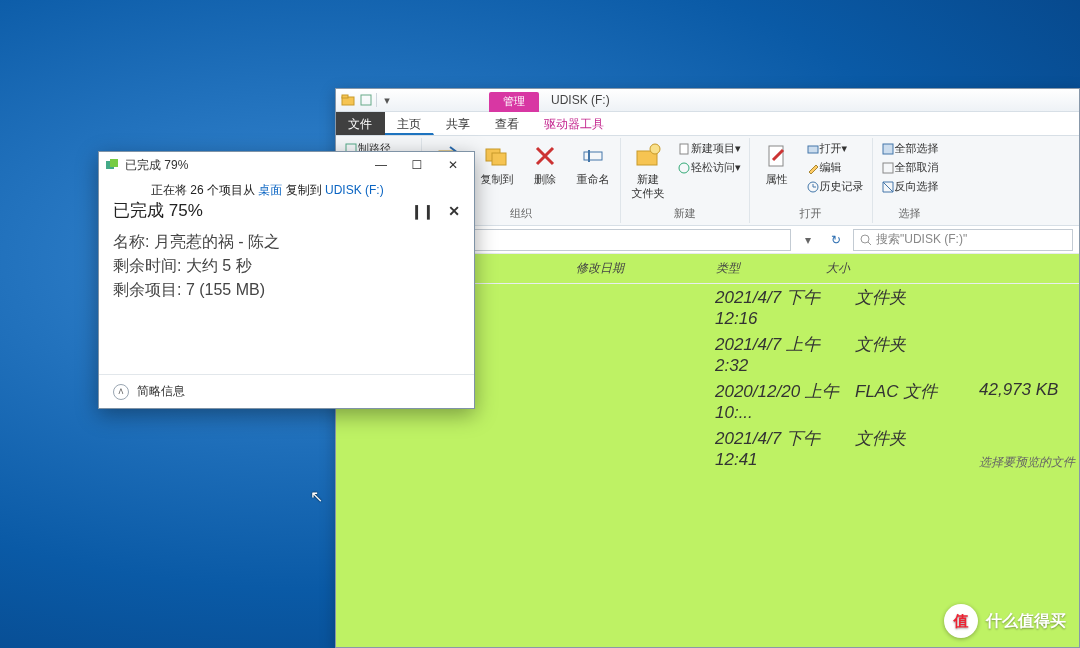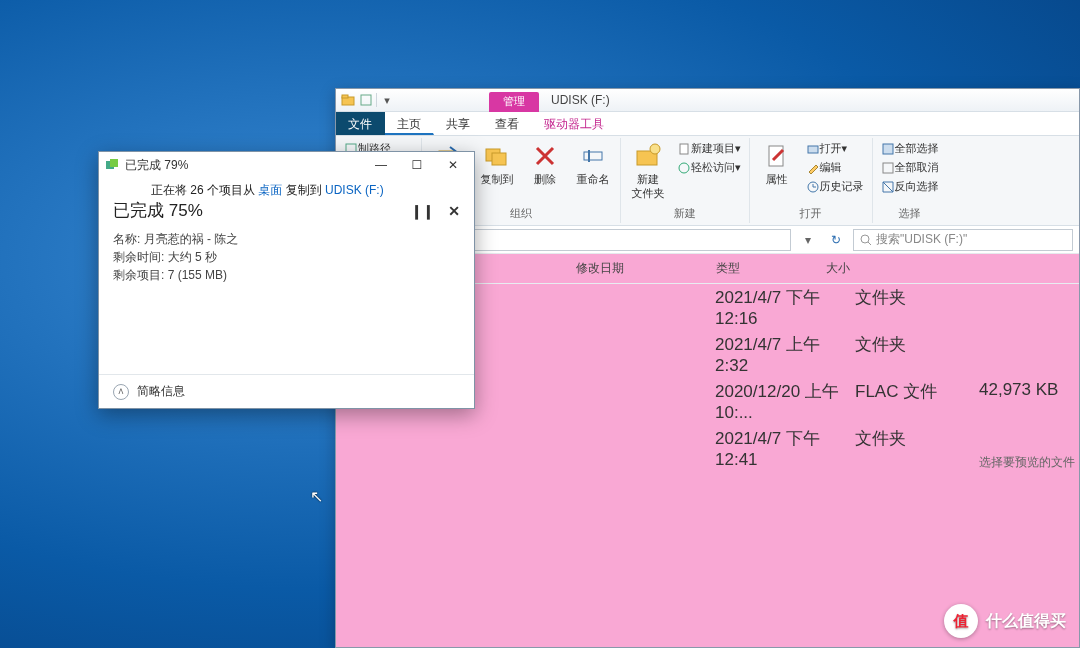--- a/index.html
+++ b/index.html
@@ -13,21 +13,21 @@
   }
   .exp-titlebar { height:23px; background:linear-gradient(#fff,#eef2f6); border-bottom:1px solid #d7dfe6; display:flex; align-items:center; }
   .qat { display:flex; align-items:center; gap:2px; padding:0 4px;}
   .qat span { width:16px; height:16px; display:flex; align-items:center; justify-content:center; font-size:11px; color:#555;}
   .qat .sep { width:1px; height:14px; background:#cfd6dd;}
   .title-tabs { display:flex; align-items:flex-end; height:23px;}
   .ctx-tab { background:#d837a3; color:#fff; font-size:11px; padding:2px 14px 3px; margin-left:90px; border-radius:2px 2px 0 0;}
   .win-title { font-size:12px; color:#444; padding:0 12px;}
   .exp-tabs { height:24px; background:#fff; display:flex; border-bottom:1px solid #d7dfe6;}
   .exp-tab { padding:4px 12px; font-size:12px; color:#333; border-right:1px solid transparent;}
-  .exp-tab.file { background:#0c4a6e; color:#fff;}
+  .exp-tab.file { background:#404040; color:#fff;}
   .exp-tab.ctx { color:#c4278f;}
   .ribbon {
     height:90px; background:#f5f7f9; border-bottom:1px solid #d7dfe6;
     display:flex; align-items:stretch; padding:2px 0;
   }
   .rgrp { border-right:1px solid #dfe5ea; padding:2px 6px 0; display:flex; flex-direction:column; justify-content:space-between;}
   .rgrp-body { display:flex; gap:6px; align-items:flex-start; flex:1;}
   .rgrp-label { text-align:center; font-size:11px; color:#666; padding:2px 0;}
   .rbtn-lg { display:flex; flex-direction:column; align-items:center; width:42px; padding:2px 0; font-size:11px; color:#333; line-height:1.3;}
   .rbtn-lg .ic { width:28px; height:28px; margin-bottom:2px; display:flex; align-items:center; justify-content:center;}
@@ -37,21 +37,21 @@
 
   
   svg { display:block; }
 
   .addrbar { height:28px; background:#fff; border-bottom:1px solid #e6eaed; display:flex; align-items:center; padding:2px 6px; gap:6px;}
   .nav-btn { width:22px; height:22px; border-radius:3px; display:flex; align-items:center; justify-content:center; color:#666;}
   .addr-box { flex:1; height:22px; border:1px solid #c3cbd3; display:flex; align-items:center; padding:0 6px; font-size:12px; color:#333; }
   .search-box { width:220px; height:22px; border:1px solid #c3cbd3; display:flex; align-items:center; padding:0 6px; color:#888;}
   .refresh { width:22px; display:flex; align-items:center; justify-content:center; color:#2a6cb0;}
 
-  .exp-body { flex:1; display:flex; position:relative; background:#f9a8d4;}
+  .exp-body { flex:1; display:flex; position:relative; background:#bef264;font-style:italic;}
   .filepane { flex:1; padding:0 0 0 40px;}
   .cols { display:flex; font-size:12px; color:#444; border-bottom:1px solid #e8edf1; padding:6px 0;}
   .cols div:nth-child(1){ width:200px;}
   .cols div:nth-child(2){ width:140px;}
   .cols div:nth-child(3){ width:110px;}
   .cols div:nth-child(4){ width:100px;}
   .rows .row{ display:flex; font-size:17px; color:#333; padding:2px 0;justify-content:flex-end;}
   .rows .row div:nth-child(1){ width:200px;}
   .rows .row div:nth-child(2){ width:140px;}
   .rows .row div:nth-child(3){ width:110px;}
@@ -80,21 +80,21 @@
      background-image:
        linear-gradient(to right, rgba(0,0,0,.06) 1px, transparent 1px),
        linear-gradient(to bottom, rgba(0,0,0,.06) 1px, transparent 1px);
      background-size: 35px 15px;}
   .chart .fill{ position:absolute; left:0; top:0; bottom:0; width:75%; background:#b7dd92;}
   .chart .dark{ position:absolute; left:0; bottom:0; width:75%; height:100%;
      background:#4f8f3a;
      clip-path: polygon(0 30%, 35% 28%, 45% 100%, 70% 55%, 100% 40%, 100% 100%, 0 100%);
   }
   .chart .speed{ position:absolute; right:6px; top:4px; font-size:11px; color:#333;}
-  .cd-meta { padding:8px 14px 0; font-size:12px; color:#444; line-height:1.5;}
+  .cd-meta { padding:8px 14px 0; font-size:16px; color:#444; line-height:1.5;}
   .cd-foot { margin-top:auto; border-top:1px solid #e2e7eb; padding:8px 14px; display:flex; align-items:center; gap:8px; font-size:12px; color:#333;}
   .chev { width:16px;height:16px;border:1px solid #9aa6b2;border-radius:50%; display:flex;align-items:center;justify-content:center;font-size:10px;color:#666;}
 
   
   .cursor { position:absolute; left:310px; top:487px; color:#fff; text-shadow:0 0 2px #000; font-size:16px;}
 
   
   .wm { position:absolute; right:14px; bottom:10px; display:flex; align-items:center; gap:8px; color:#fff; font-size:16px; font-weight:bold; text-shadow:0 1px 2px rgba(0,0,0,.4);}
   .wm .badge{ width:34px;height:34px;border-radius:50%;background:#fff;color:#e23; display:flex;align-items:center;justify-content:center;font-size:15px;font-weight:bold; box-shadow:0 1px 4px rgba(0,0,0,.3);}
 </style>

